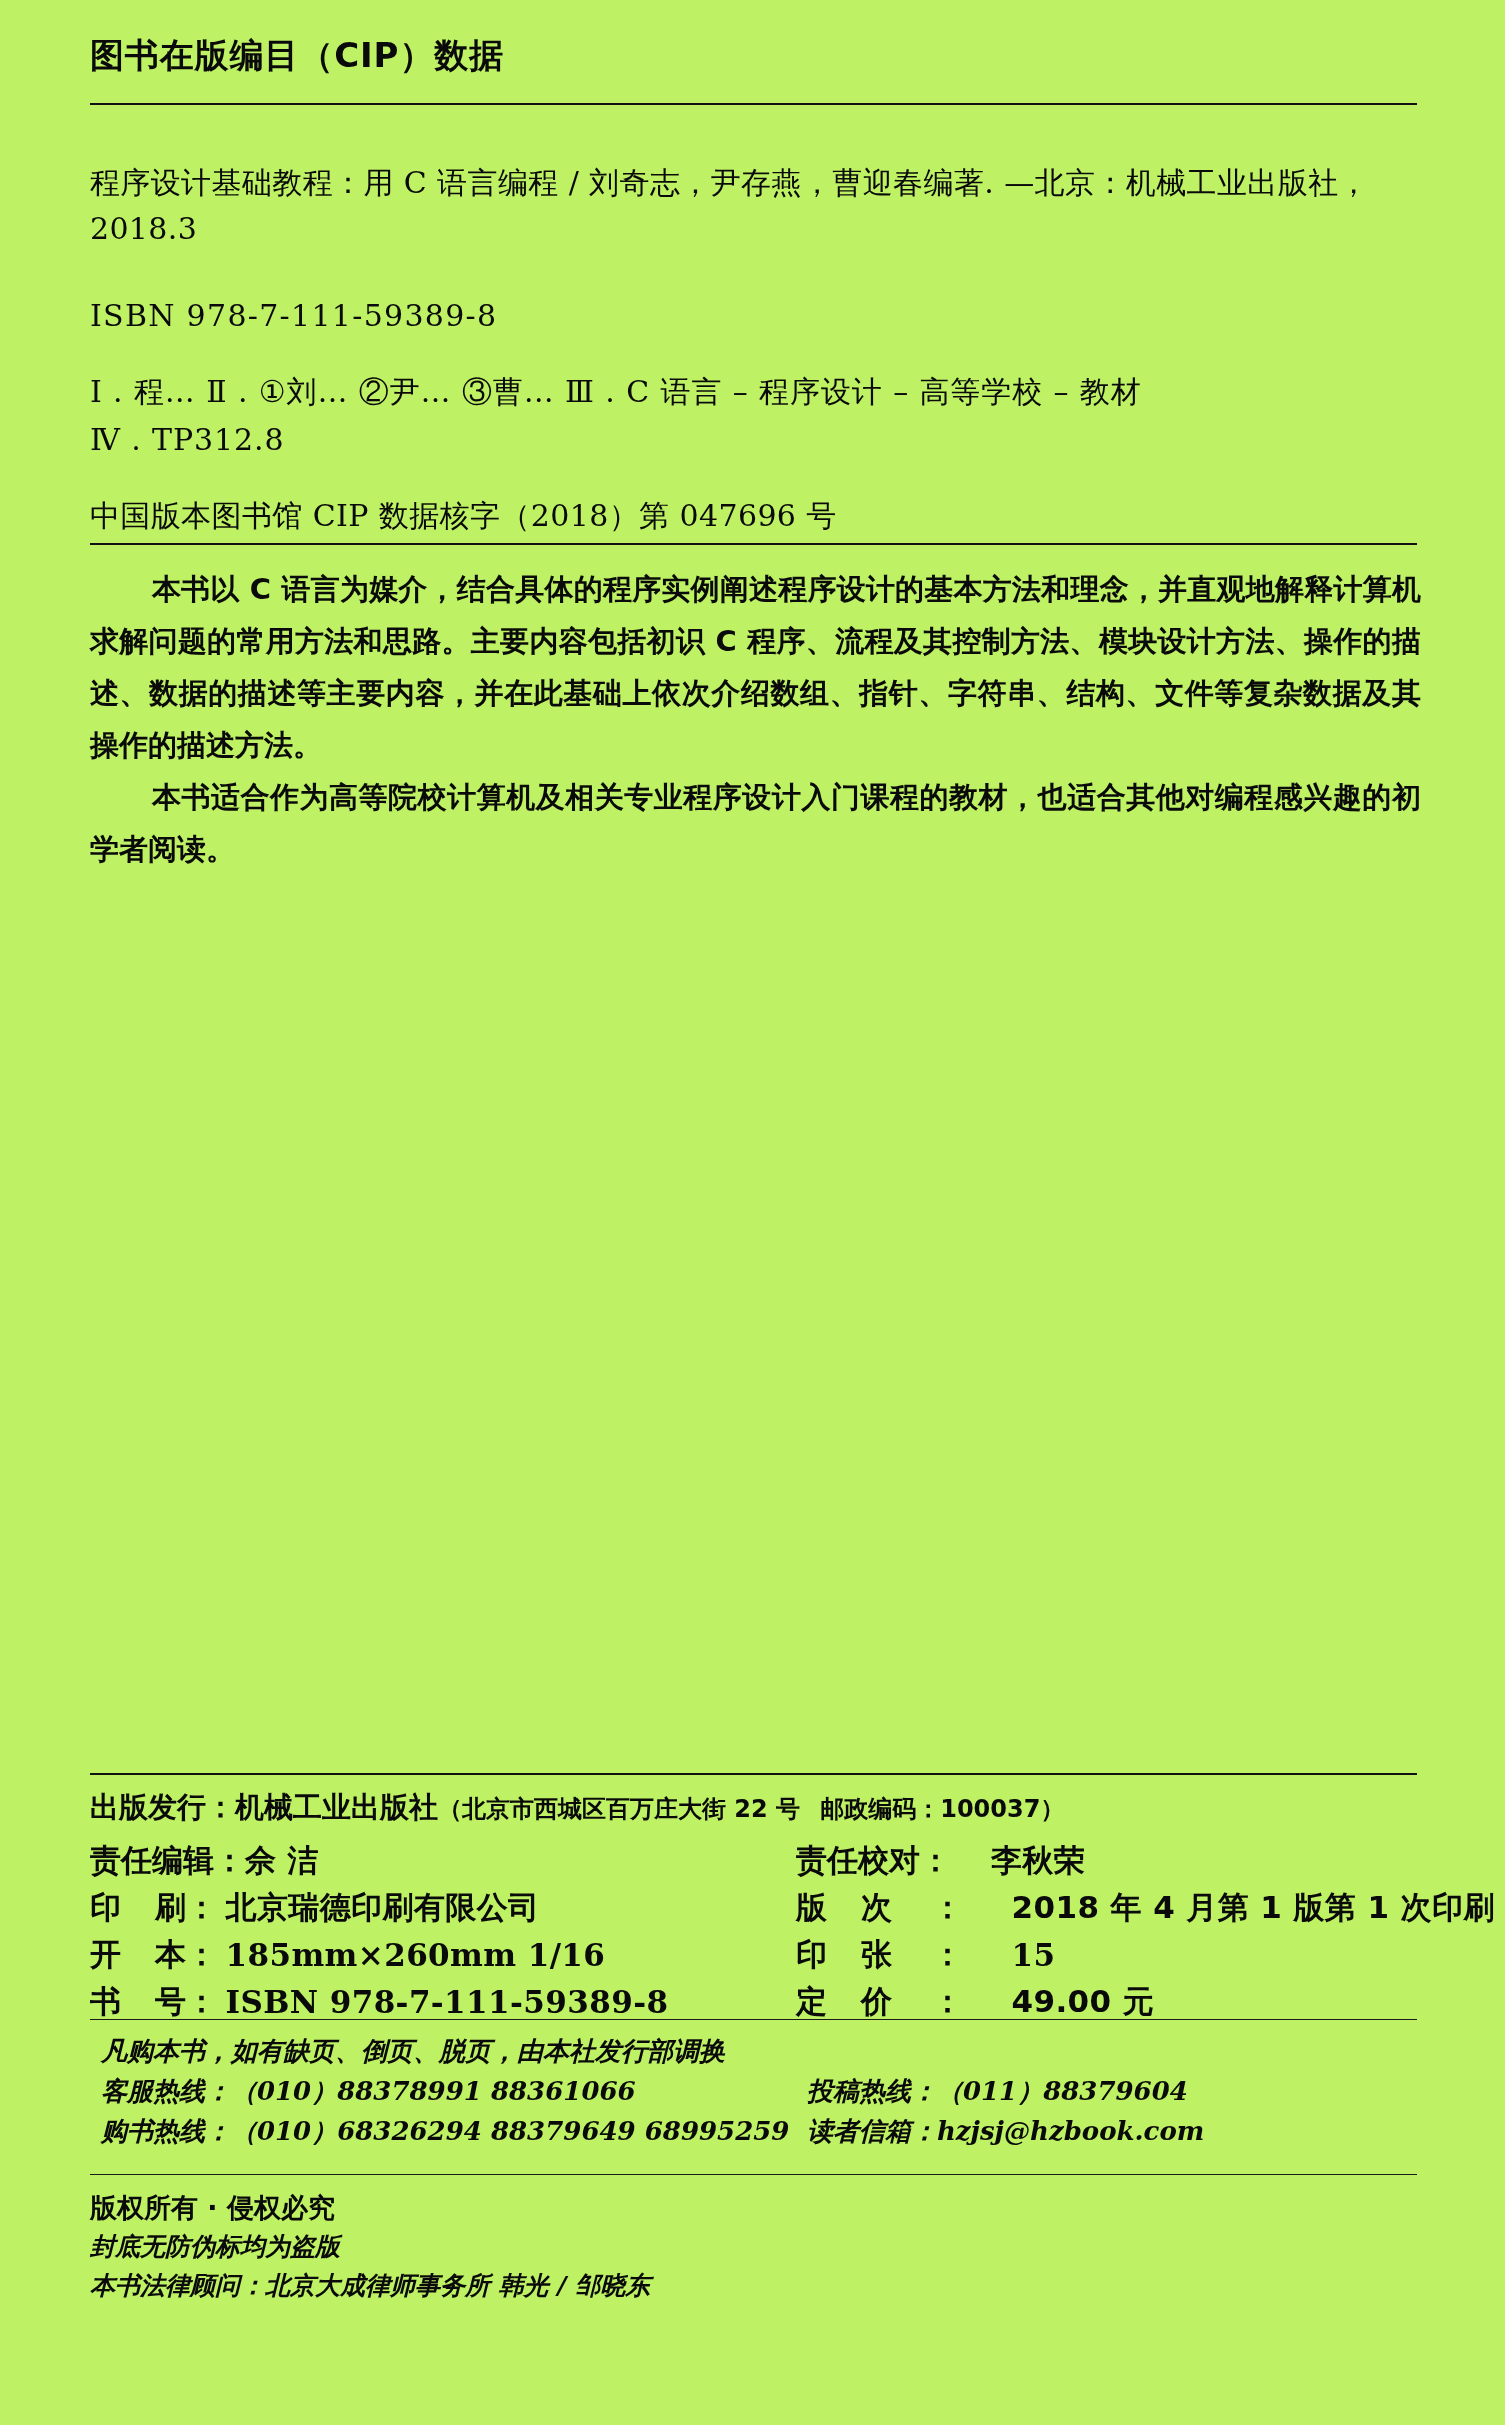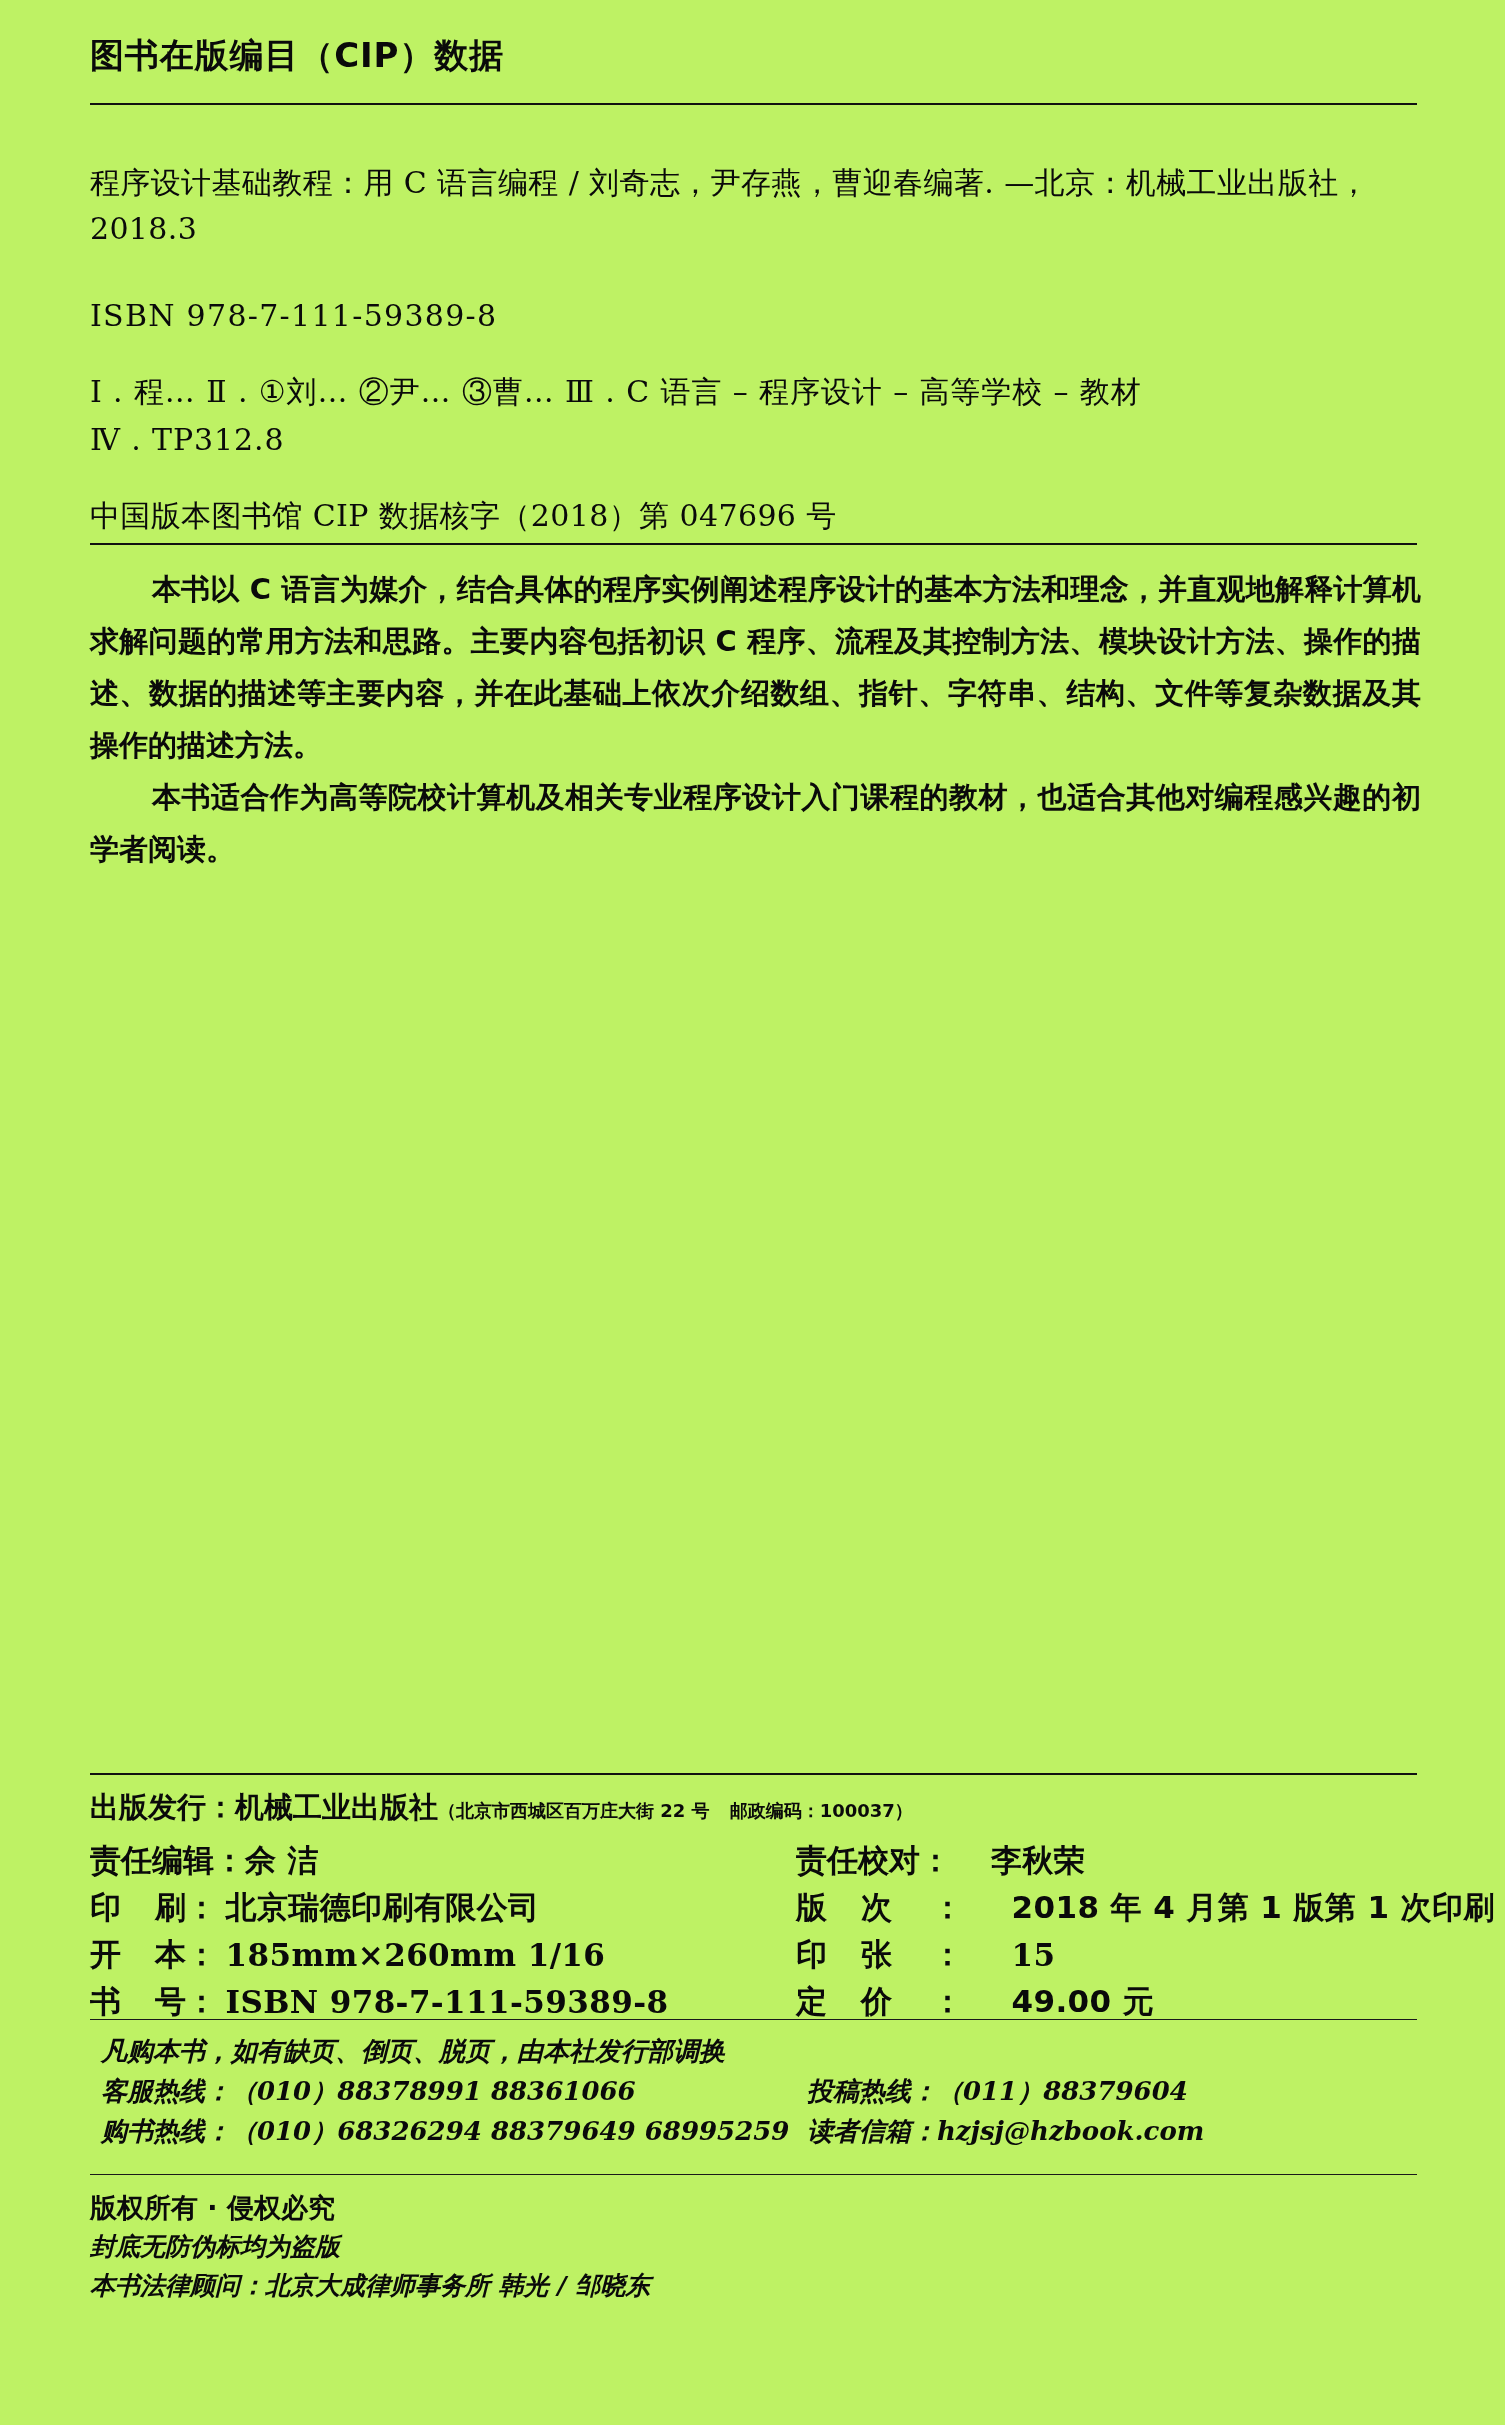--- a/index.html
+++ b/index.html
@@ -97,21 +97,21 @@
   .pubhead {
     position: absolute;
     left: 6.9px;
     top: 1788px;
     font-size: 29px;
     font-family: "DejaVu Sans", "Liberation Sans", sans-serif;
     font-weight: bold;
     white-space: nowrap;
   }
   .pubhead .small {
-    font-size: 18px;
+    font-size: 24px;
     font-weight: bold;
   }
 
   .detail-grid {
     position: absolute;
     left: 6.9px;
     top: 1840px;
     width: 1333px;
   }
   .drow {

